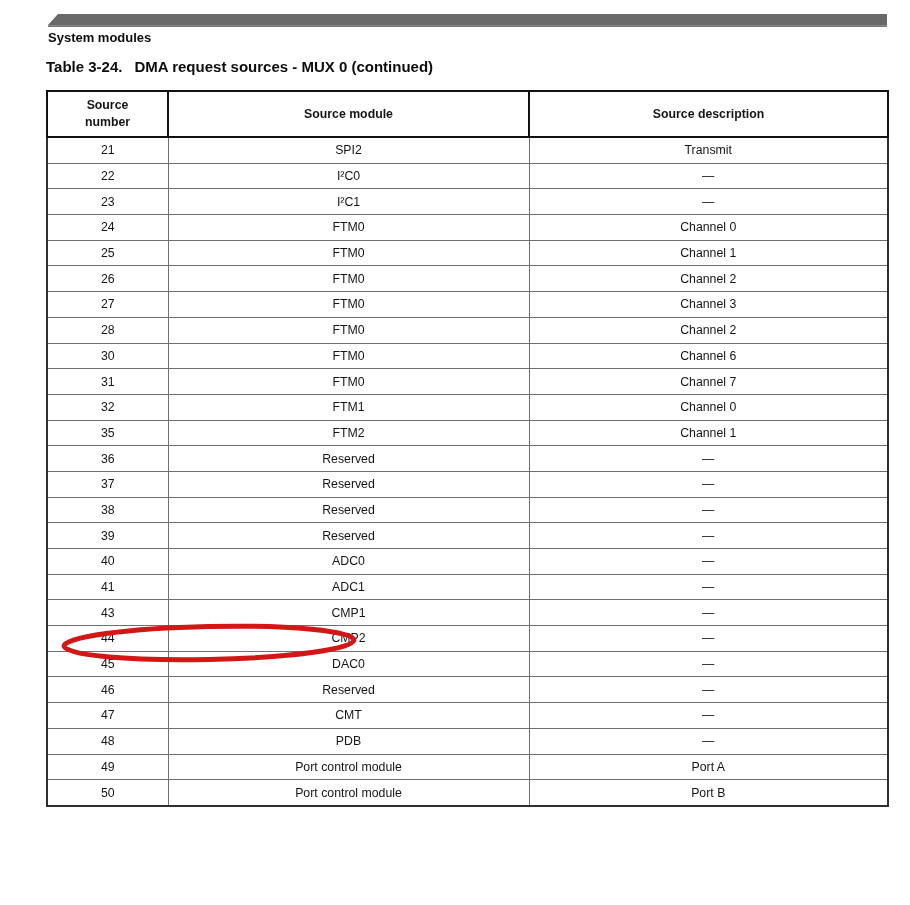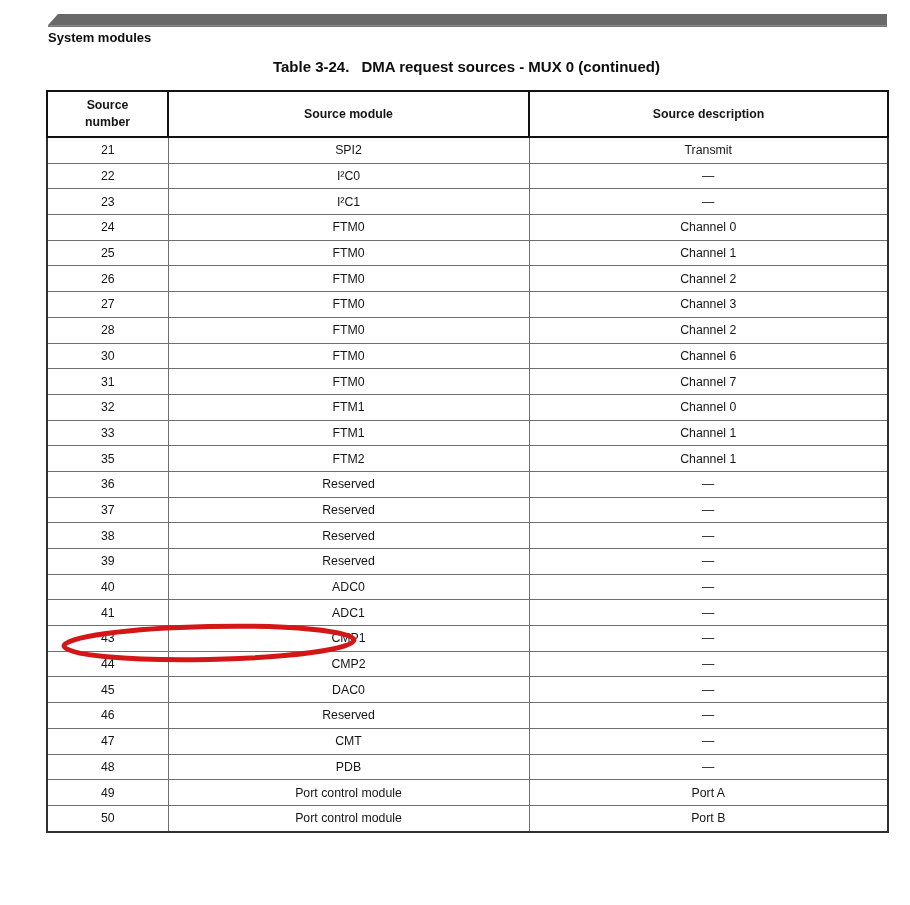--- a/index.html
+++ b/index.html
@@ -24,21 +24,21 @@
     top: 30px;
     font-size: 13px;
     font-weight: bold;
     color: #0d0d0d;
   }
   .table-title {
     position: absolute;
     left: 46px;
     top: 58px;
     width: 841px;
-    text-align: center;
+    text-align: left;
     font-weight: bold;
     font-size: 15px;
     color: #0d0d0d;
     white-space: nowrap;
   }
   .table-title .title-label { margin-right: 12px; }
   table.data-table {
     position: absolute;
     left: 46px;
     top: 90px;
@@ -160,25 +160,20 @@
           <td>31</td>
           <td>FTM0</td>
           <td>Channel 7</td>
         </tr>
         <tr>
           <td>32</td>
           <td>FTM1</td>
           <td>Channel 0</td>
         </tr>
         <tr>
-          <td>33</td>
-          <td>FTM1</td>
-          <td>Channel 1</td>
-        </tr>
-        <tr>
           <td>35</td>
           <td>FTM2</td>
           <td>Channel 1</td>
         </tr>
         <tr>
           <td>36</td>
           <td>Reserved</td>
           <td>—</td>
         </tr>
         <tr>

